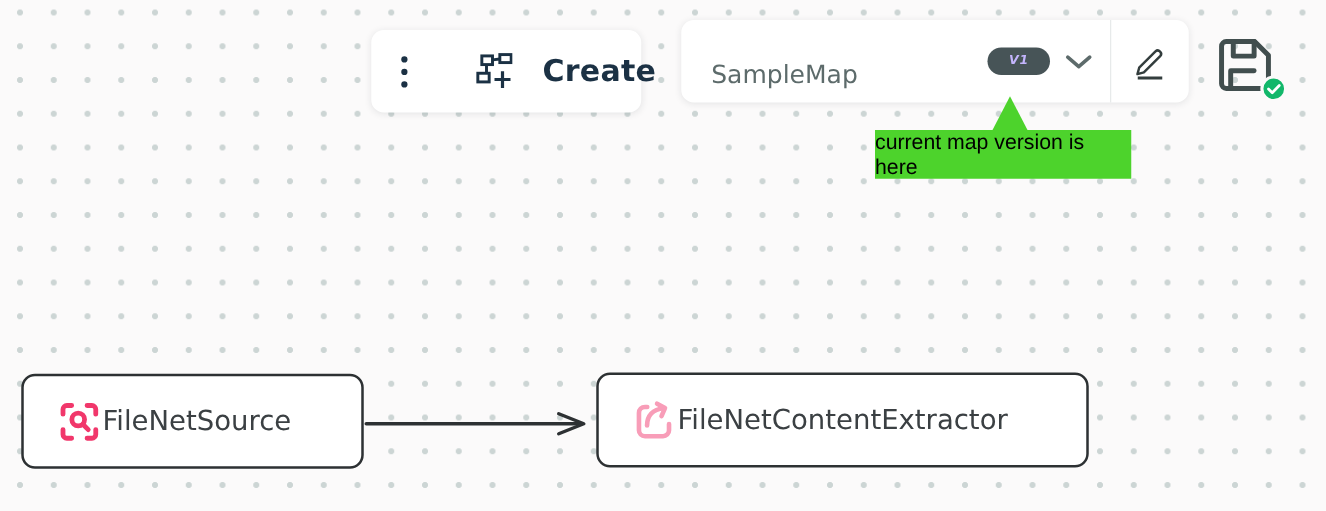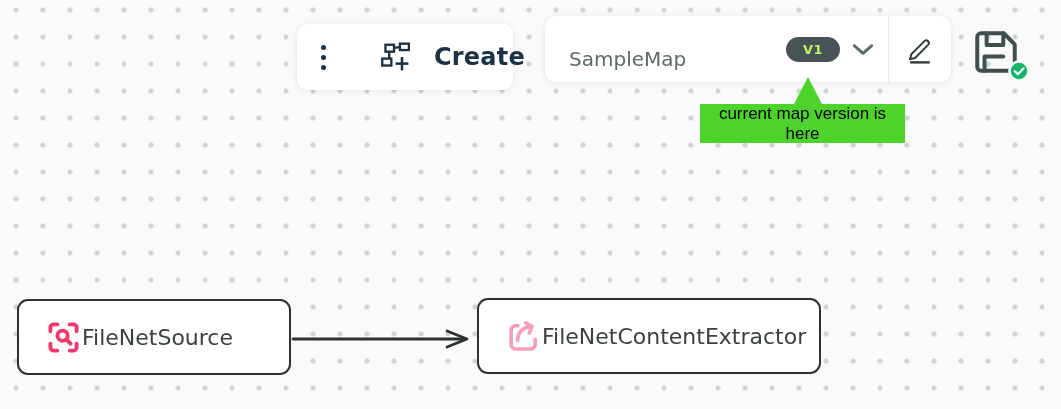--- a/index.html
+++ b/index.html
@@ -24,48 +24,48 @@
   .create-card{left:297px;top:24px;width:216px;height:66px;padding:0 20px;box-sizing:border-box;gap:24px;}
   .kebab{display:flex;flex-direction:column;gap:5px;cursor:pointer;padding:2px 4px;}
   .kebab i{width:5px;height:5px;border-radius:50%;background:#1b3144;display:block;}
   .vdiv{width:1px;height:30px;background:#e7eaea;}
   .vdiv-tall{width:1px;height:66px;background:#e7eaea;}
   .create-label{font-size:24px;font-weight:700;color:#1b3144;letter-spacing:.2px;}
   
   .map-card{left:545px;top:16px;width:406px;height:66px;box-sizing:border-box;padding-left:24px;}
   .map-name{font-size:20px;color:#5d6b6b;margin-top:20px;}
   .version-badge{
-    margin-left:auto;background:#475457;color:#bef264;
-    font-size:13px;font-weight:700;letter-spacing:.5px;
-    padding:6px 17px;border-radius:15px;line-height:1;
+    margin-left:auto;background:#475457;color:#c4b5fd;
+    font-size:10px;font-weight:700;letter-spacing:.5px;
+    padding:6px 17px;border-radius:15px;line-height:1;font-style:italic;
   }
   .chevron-wrap{margin:0 14px 0 12px;display:flex;align-items:center;cursor:pointer;}
   .pencil-wrap{width:62px;display:flex;align-items:center;justify-content:center;cursor:pointer;}
   
   .save-btn{position:absolute;left:971px;top:27px;width:58px;height:58px;cursor:pointer;}
   .save-badge{position:absolute;right:-2px;bottom:2px;}
   
   .tooltip-box{
     position:absolute;left:700px;top:104px;width:205px;height:39px;
     background:#4dd32c;display:flex;align-items:center;justify-content:center;
-    font-family:"Liberation Sans",sans-serif;font-size:17px;color:#000;z-index:6;text-align:center;
+    font-family:"Liberation Sans",sans-serif;font-size:17px;color:#000;z-index:6;
   }
   .tooltip-arrow{
     position:absolute;left:794px;top:77px;width:0;height:0;z-index:6;
     border-left:14px solid transparent;border-right:14px solid transparent;
     border-bottom:27px solid #4dd32c;
   }
   
   .node{
     position:absolute;background:#ffffff;border:2.5px solid #2d3133;border-radius:11px;
     display:flex;align-items:center;box-sizing:border-box;
     padding:0 18px 0 26px;cursor:pointer;
   }
   .node-1{left:17px;top:299px;width:274px;height:76px;}
-  .node-2{left:477px;top:298px;width:344px;height:76px;}
+  .node-2{left:477px;top:298px;width:394px;height:76px;}
   .node-label{font-size:22px;color:#3b4043;white-space:nowrap;}
   .edge-svg{position:absolute;left:291px;top:326px;z-index:2;}
   svg{display:block;}
 </style>
 </head>
 <body>
 
 <div class="stage">
 
   <div class="card create-card">

